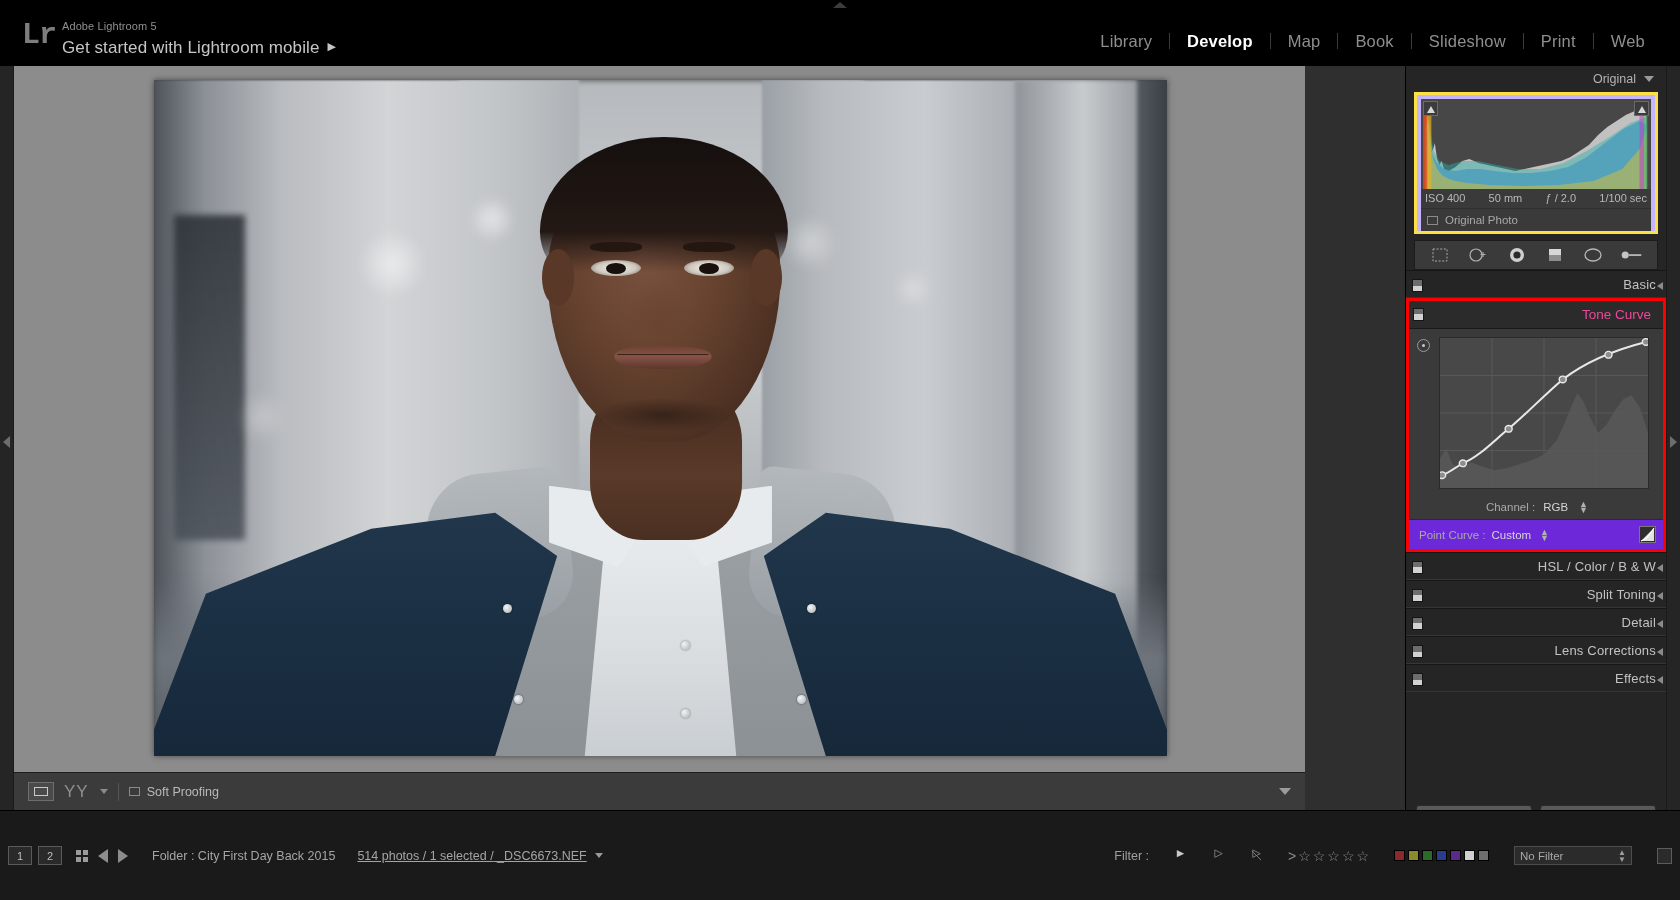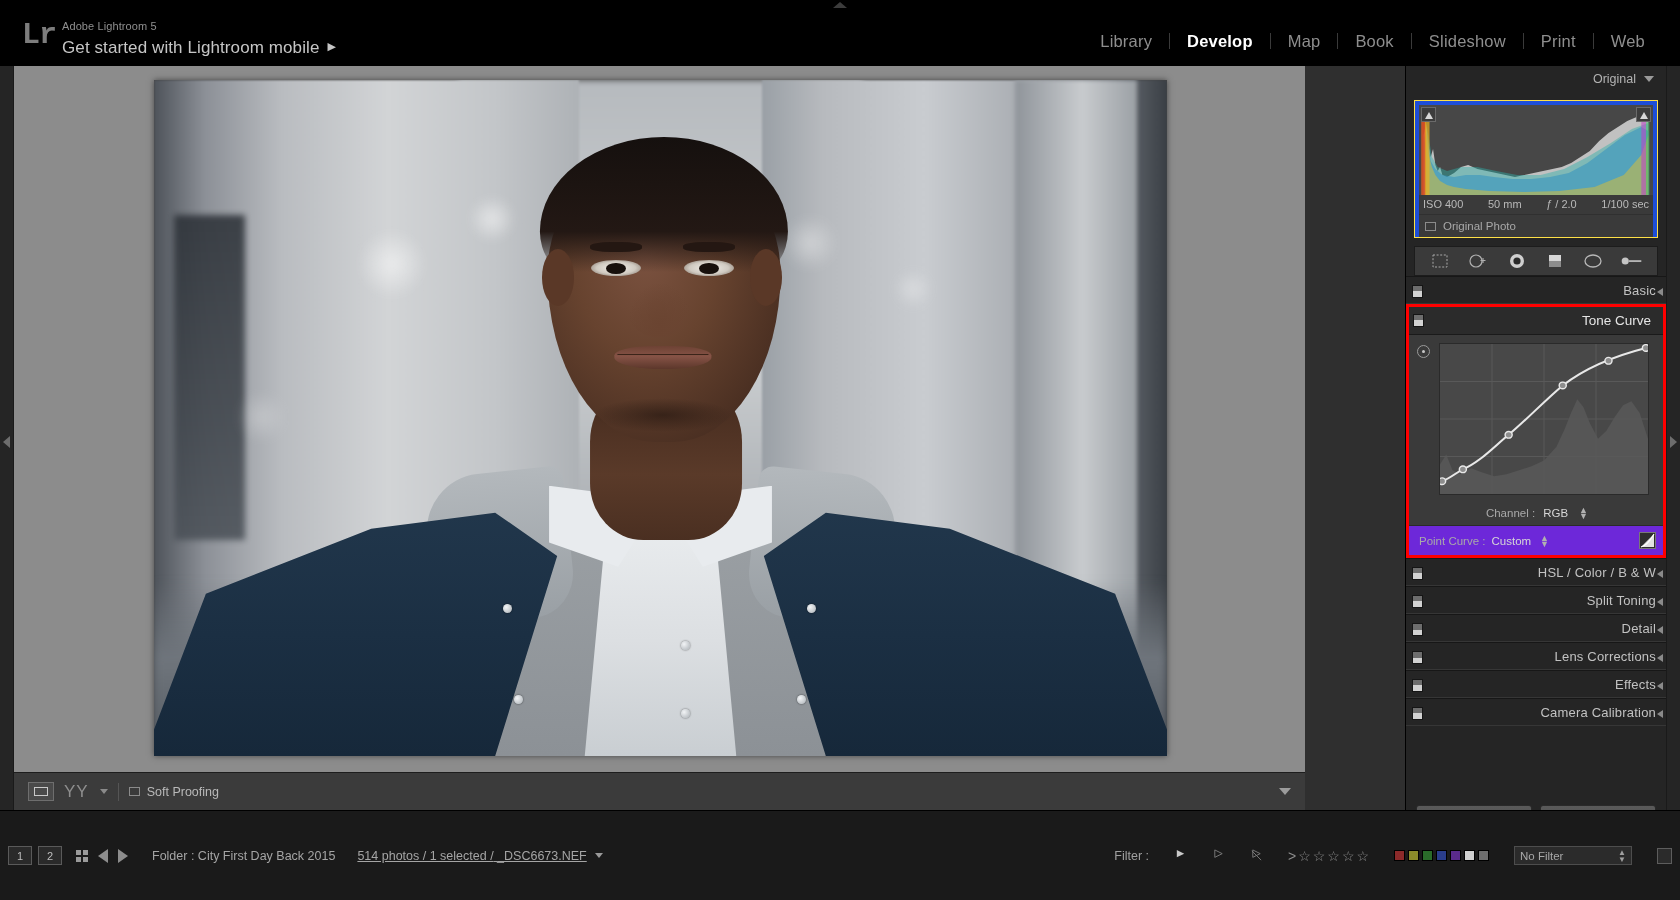--- a/index.html
+++ b/index.html
@@ -254,21 +254,21 @@
     padding-right: 12px; color: #b3b3b3; font-size: 12.5px;
     background: #252525;
   }
   .panel-head .caret {
     width: 0; height: 0; margin-left: 8px;
     border-left: 5px solid transparent; border-right: 5px solid transparent;
     border-top: 6px solid #9a9a9a;
   }
 
   .histo-box {
-    margin: 8px 8px; background: #1d4ed8; border: 1px solid #fde047;
+    margin: 0 8px; background: #c4b5fd; border: 3px solid #fde047;
     padding: 4px 4px 0 4px;
   }
   .histo { position: relative; height: 90px; background: #444; overflow: hidden; }
   .histo svg { display: block; width: 100%; height: 100%; }
   .clip-btn {
     position: absolute; width: 15px; height: 15px;
     border: 1px solid #6a6a6a; background: #3c3c3c; top: 2px;
   }
   .clip-btn.l { left: 2px; }
   .clip-btn.r { right: 2px; }
@@ -321,21 +321,21 @@
   .section-title { letter-spacing: .2px; }
 
   
   .tc-wrap {
     position: relative; margin: 0;
     border: 3px solid #ff0000;
   }
   .tc-head {
     height: 28px; background: #2b2b2b; position: relative;
     display: flex; align-items: center; justify-content: flex-end;
-    padding-right: 12px; color: #e5e5e5; font-size: 13.5px;
+    padding-right: 12px; color: #ec4899; font-size: 13.5px;
     border-bottom: 1px solid #1a1a1a;
   }
   .tc-head .sw {
     position: absolute; left: 4px; top: 7px; width: 11px; height: 13px;
     background: linear-gradient(180deg,#6d6d6d 0 50%, #d2d2d2 50% 100%);
     border: 1px solid #151515;
   }
   .tc-body { background: #3a3a3a; padding: 8px 0 6px 0; position: relative; }
   .target-adj {
     position: absolute; left: 8px; top: 10px;
@@ -706,25 +706,20 @@
       <div class="section-row">
         <span class="sw"></span>
         <span class="section-title">Lens Corrections</span>
         <span class="tri"></span>
       </div>
       <div class="section-row">
         <span class="sw"></span>
         <span class="section-title">Effects</span>
         <span class="tri"></span>
       </div>
-      <div class="section-row">
-        <span class="sw"></span>
-        <span class="section-title">Camera Calibration</span>
-        <span class="tri"></span>
-      </div>
 
       <div class="rbuttons">
         <div class="rbtn">Previous</div>
         <div class="rbtn">Reset</div>
       </div>
     </div>
 
     <div class="right-strip">
       <div class="chev"></div>
     </div>

